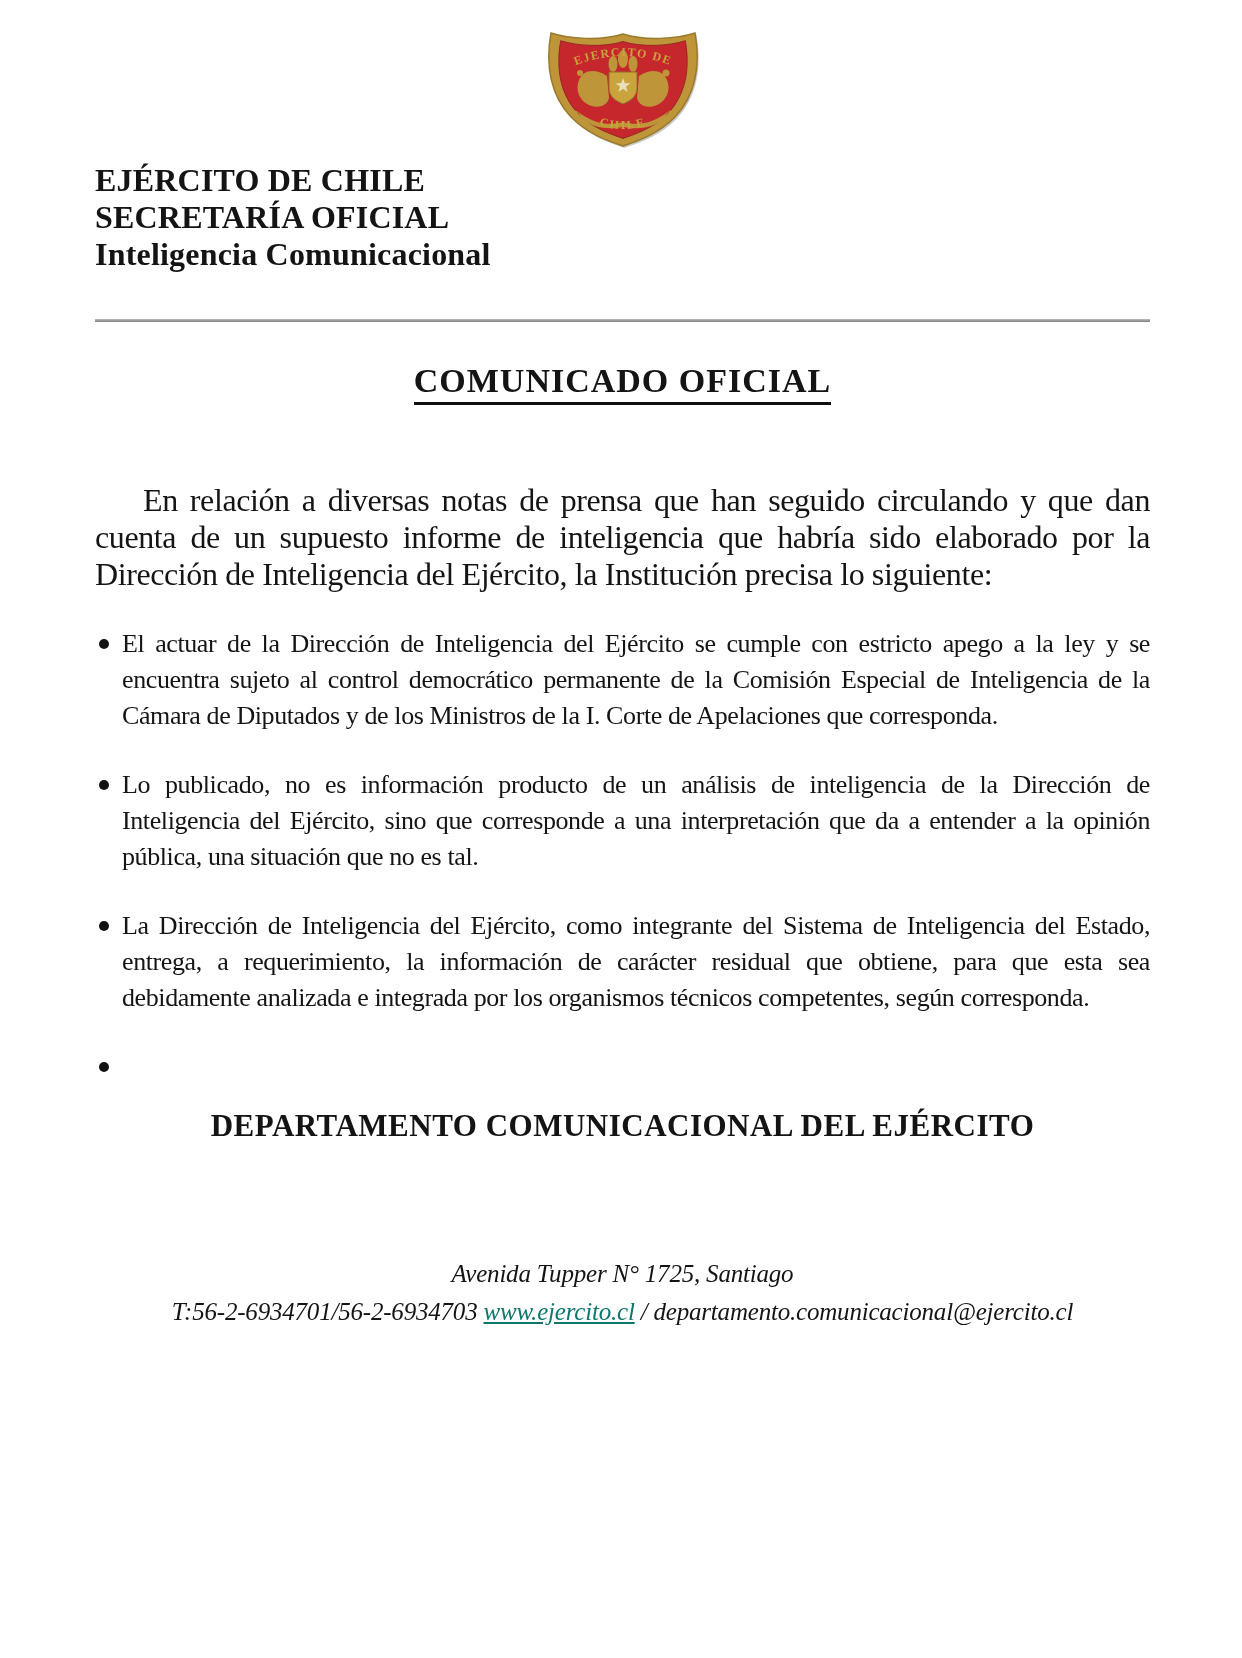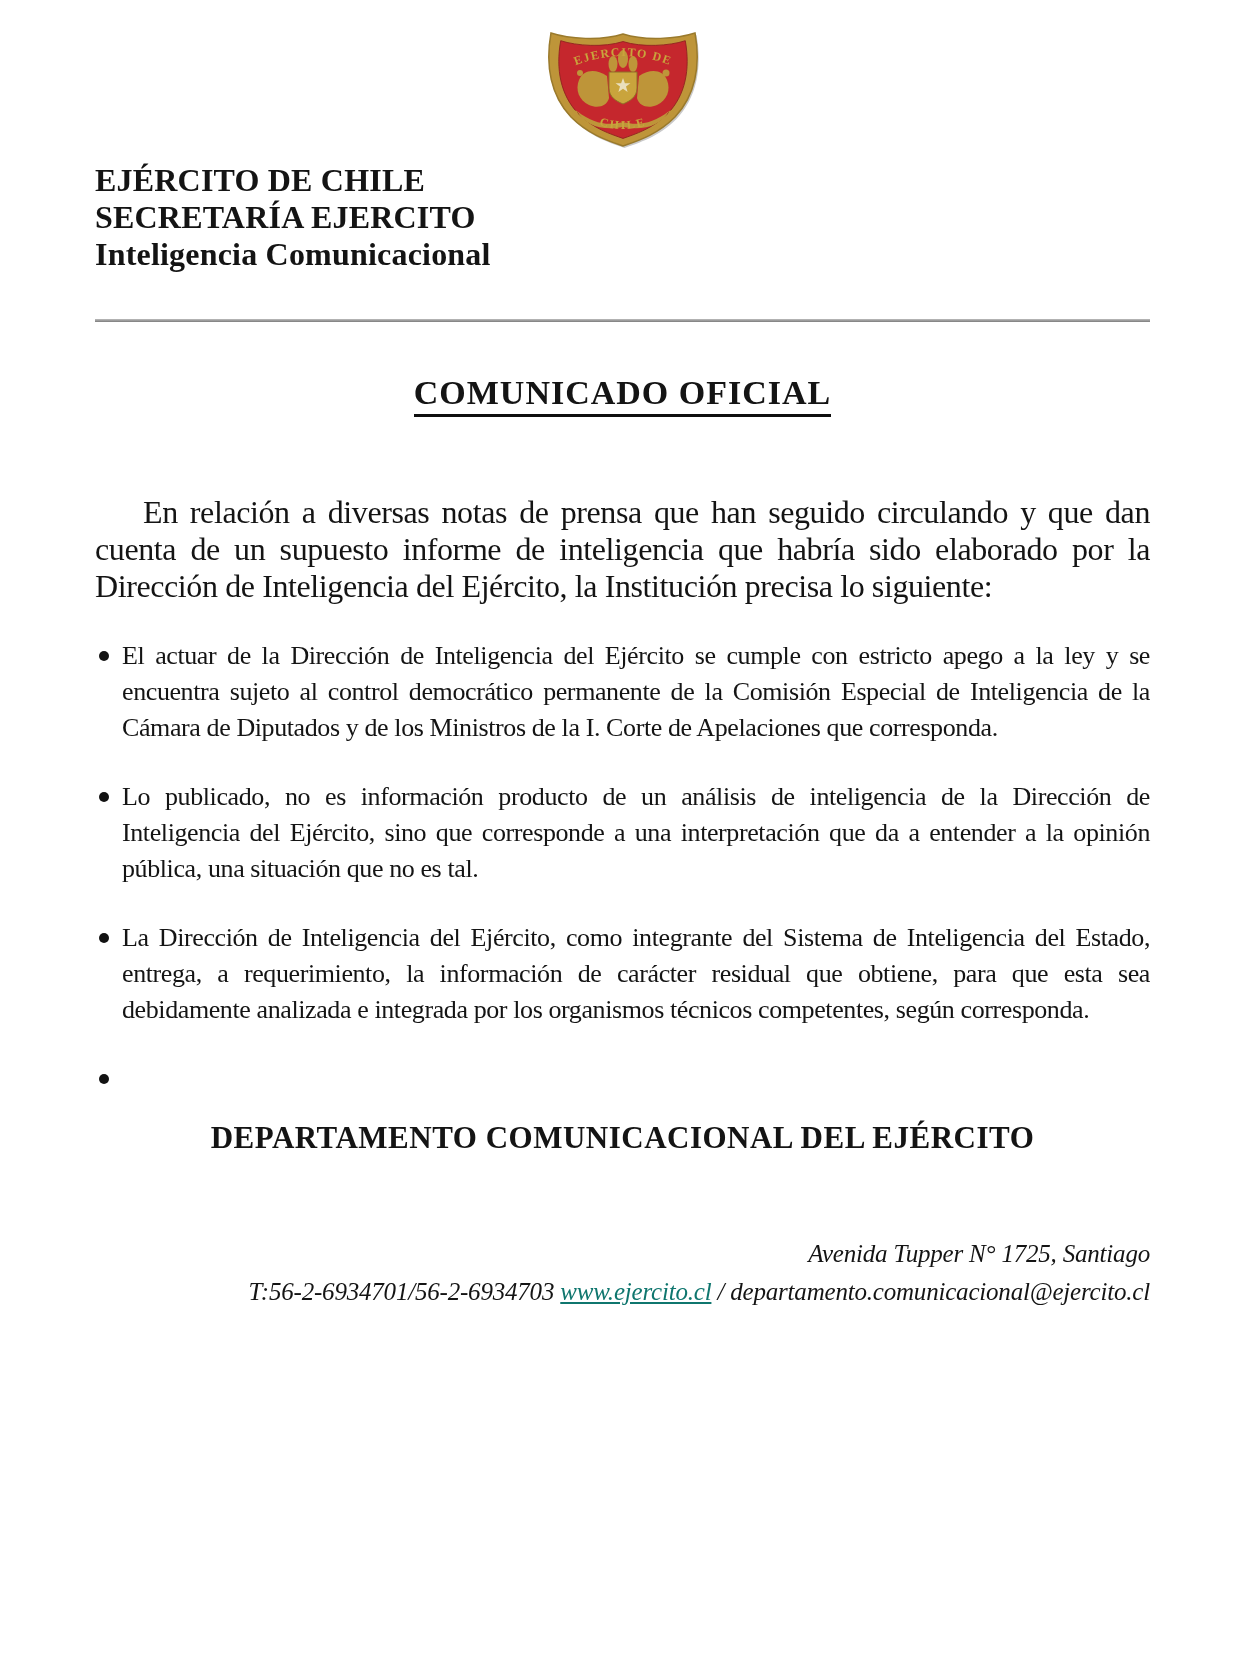--- a/index.html
+++ b/index.html
@@ -14,42 +14,42 @@
   .crest-wrap{text-align:center;height:124px;}
   .org-header{
     font-weight:bold;font-size:32px;line-height:37px;
     margin-top:12px;letter-spacing:0.2px;
   }
   .rule{height:3px;margin-top:46px;background:linear-gradient(#bdbdbd,#7c7c7c);}
   .dateline{
     text-align:right;font-size:28px;line-height:30px;margin-top:40px;
     letter-spacing:-0.2px;
   }
-  .doc-title{text-align:center;margin:52px 0 0 0;font-size:34px;font-weight:bold;letter-spacing:1px;line-height:38px;}
+  .doc-title{text-align:center;margin:40px 0 0 0;font-size:34px;font-weight:bold;letter-spacing:1px;line-height:38px;}
   .doc-title span{border-bottom:3px solid #0f0f0f;padding-bottom:3px;}
   .intro{
     font-size:32px;line-height:37px;letter-spacing:-0.4px;
     text-align:justify;text-indent:48px;margin:82px 0 0 0;
   }
   .bullets{list-style:none;margin:0;padding:0;}
   .bullets li{
     position:relative;padding-left:27px;margin-top:33px;
     font-size:26px;line-height:36px;letter-spacing:-0.4px;text-align:justify;
   }
   .bullets .dot{
     position:absolute;left:4px;top:13px;width:10px;height:10px;
     border-radius:50%;background:#121212;
   }
   .signature{
     text-align:center;font-weight:bold;font-size:31px;letter-spacing:0.5px;
     margin-top:92px;line-height:35px;
   }
   .doc-footer{
-    text-align:right;font-style:italic;font-size:25px;line-height:38px;
-    margin-top:80px;letter-spacing:-0.2px;
+    text-align:center;font-style:italic;font-size:25px;line-height:38px;
+    margin-top:112px;letter-spacing:-0.2px;
   }
   .doc-footer a{color:#0f766e;text-decoration:underline;font-style:italic;}
 </style>
 </head>
 <body>
 
 <div class="page">
 
   <div class="crest-wrap">
     <svg width="176" height="124" viewBox="0 0 176 124" xmlns="http://www.w3.org/2000/svg">
@@ -90,21 +90,21 @@
         <textPath href="#arcTop" startOffset="50%">EJERCITO DE</textPath>
       </text>
       <text font-family="Liberation Serif, serif" font-size="12" font-weight="bold" letter-spacing="2" fill="#c9a43c" text-anchor="middle">
         <textPath href="#arcBot" startOffset="50%">CHILE</textPath>
       </text>
     </svg>
   </div>
 
   <div class="org-header">
     <div>EJÉRCITO DE CHILE</div>
-    <div>SECRETARÍA EJERCITO</div>
+    <div>SECRETARÍA OFICIAL</div>
     <div>Inteligencia Comunicacional</div>
   </div>
 
   <div class="rule"></div>
 
 
   <div class="doc-title">
     <span>COMUNICADO OFICIAL</span>
   </div>
 

